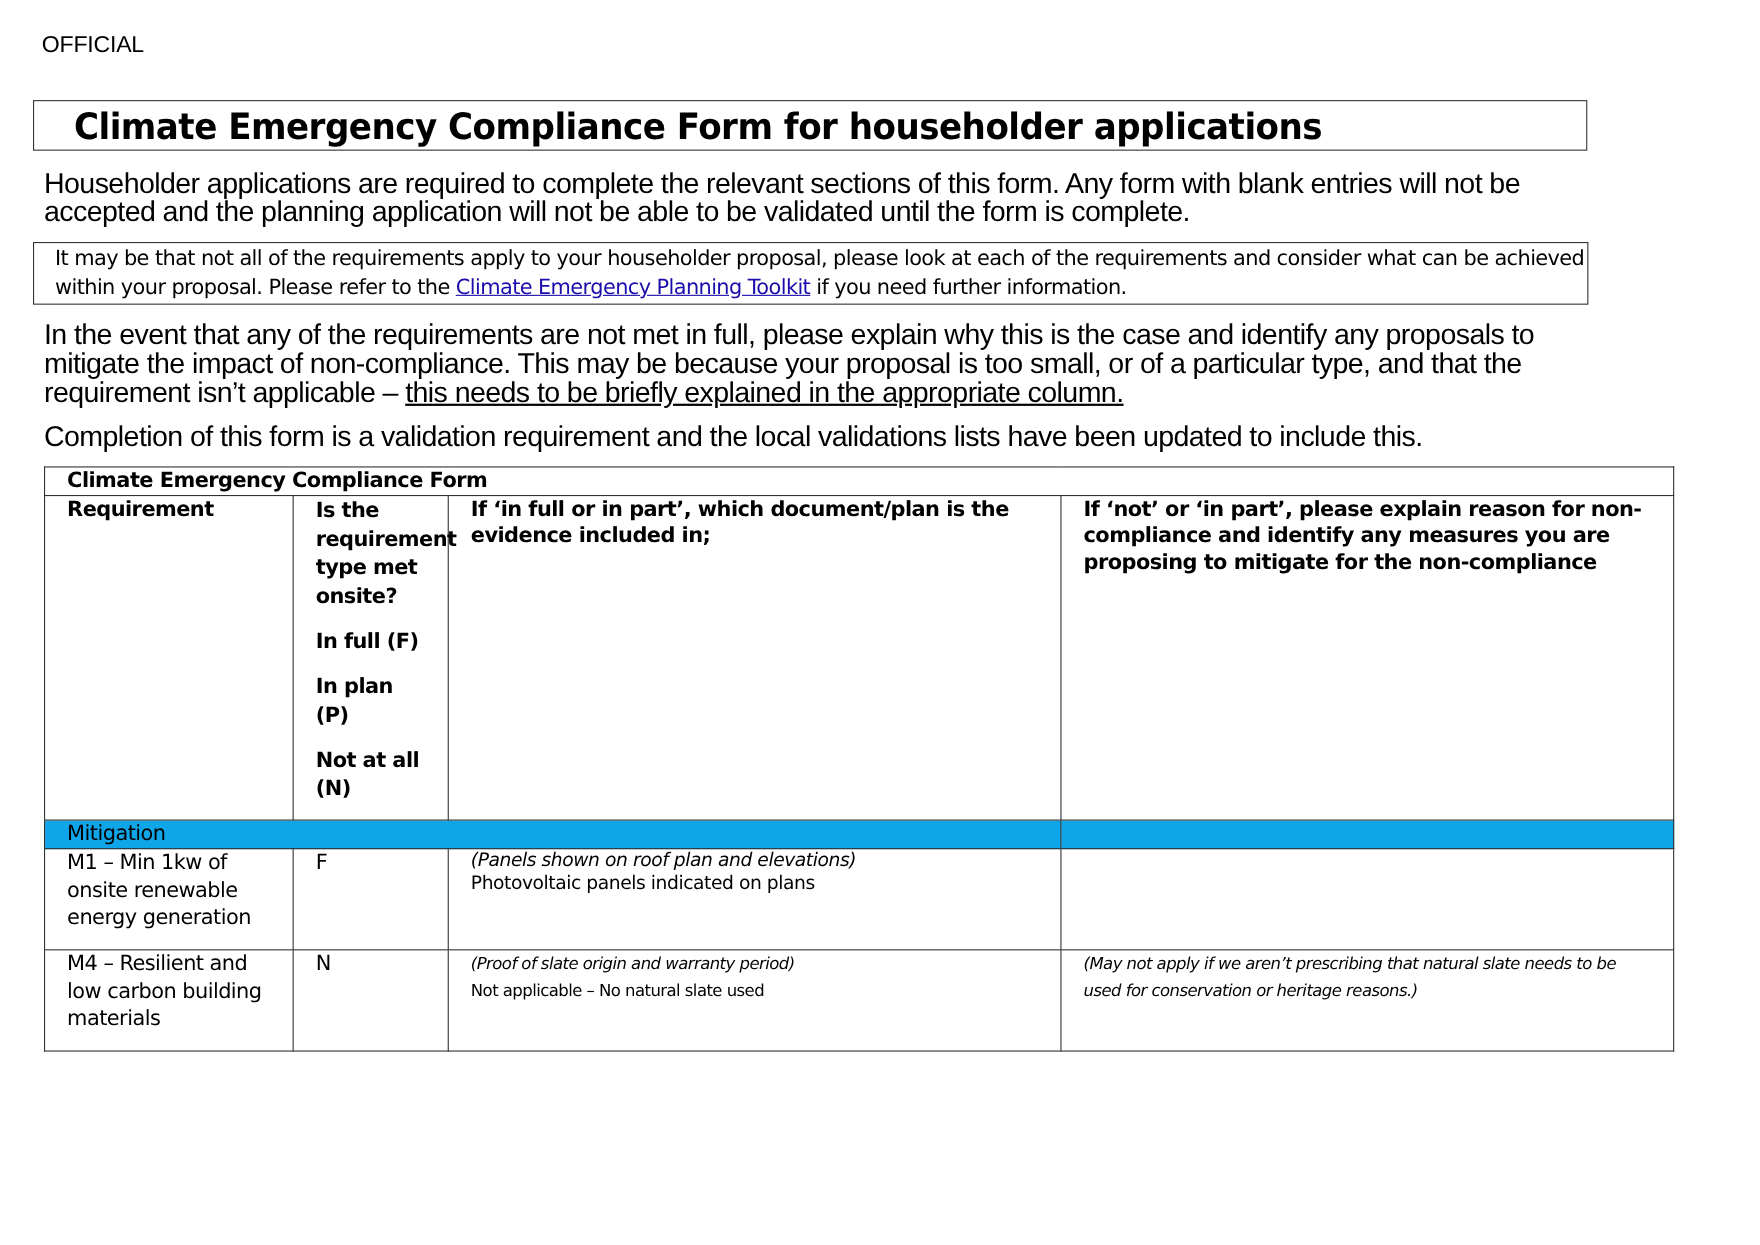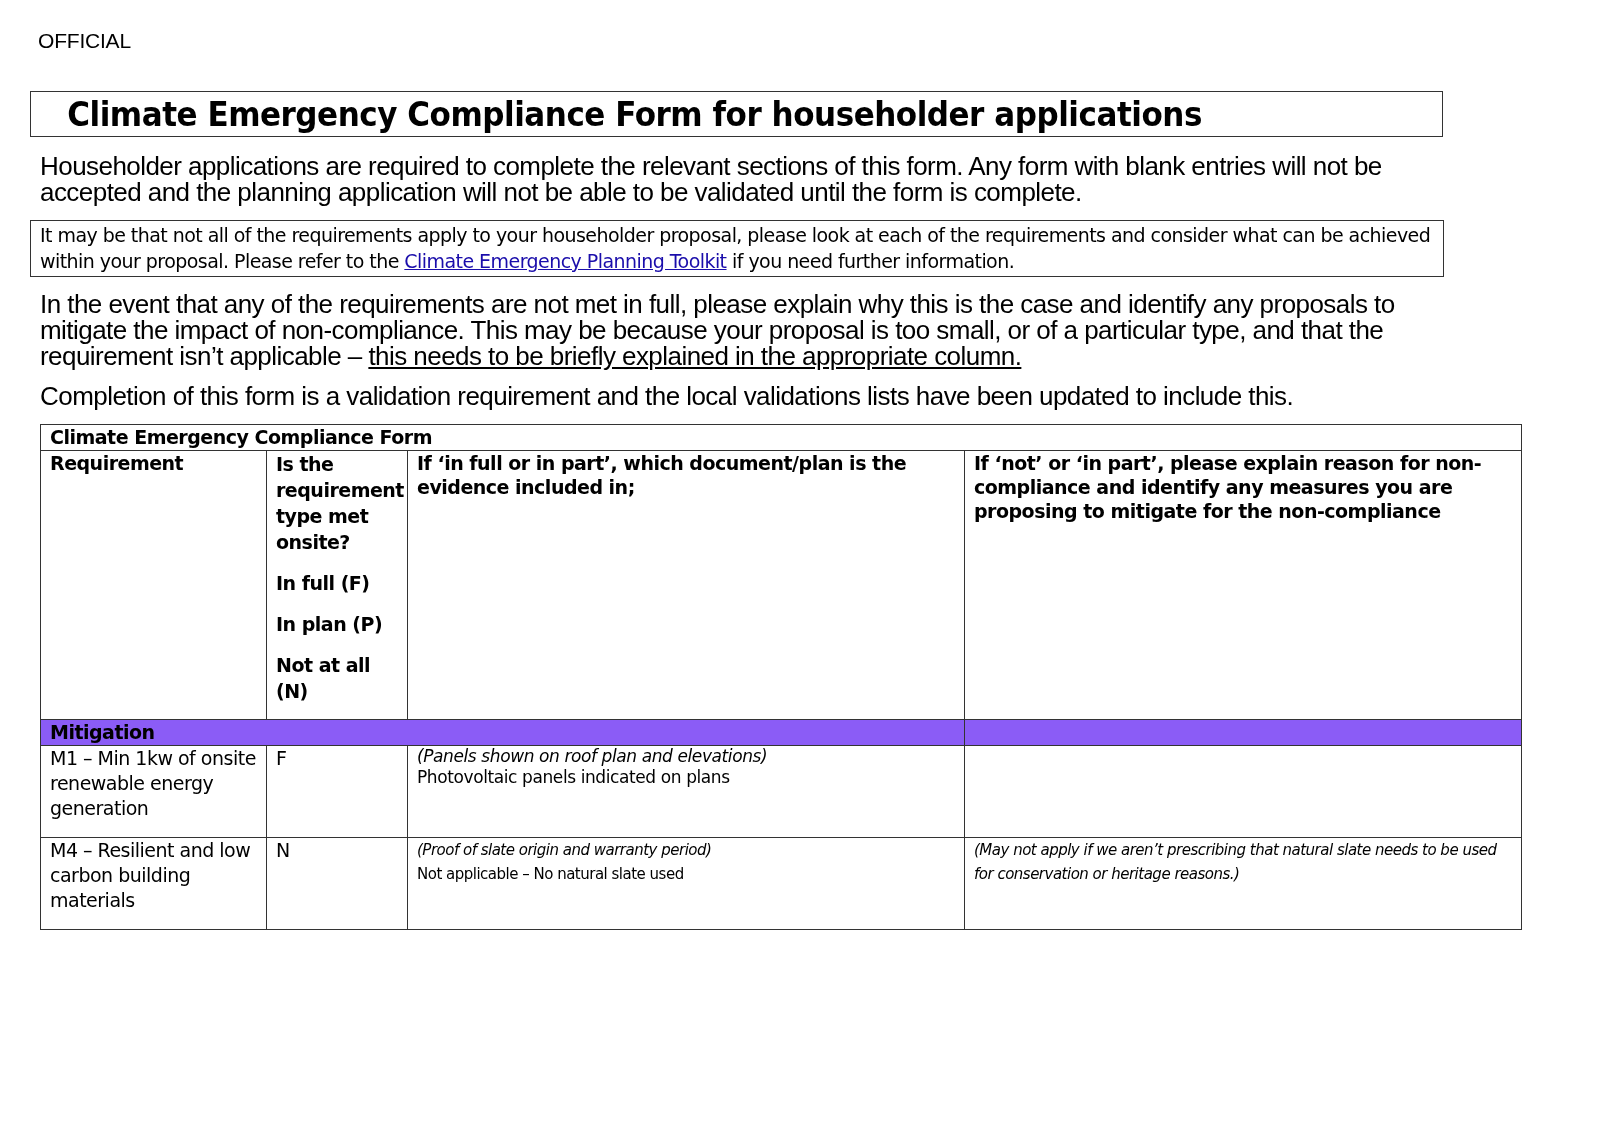--- a/index.html
+++ b/index.html
@@ -22,43 +22,43 @@
   }
   .para {
     position: absolute; left: 40px; width: 1400px;
     font-size: 26px; line-height: 26px; letter-spacing: -0.55px;
     font-family: Liberation Sans, sans-serif;
   }
   .p1 { top: 153px; }
   .info-box {
     position: absolute; left: 30px; top: 220px; width: 1414px; height: 57px;
     border: 1px solid #333; box-sizing: border-box;
-    padding: 1px 0 0 9px;
+    padding: 1px 0 0 19px;
     font-size: 19px; line-height: 26px; letter-spacing: -0.55px;
   }
   .info-box a { color: #1a0dab; text-decoration: underline; }
   .p2 { top: 291px; }
   .p2 .u { text-decoration: underline; }
   .p3 { top: 383px; }
 
   table.form {
     position: absolute; left: 40px; top: 424px; width: 1481px;
     border-collapse: collapse; table-layout: fixed;
     font-size: 19px; letter-spacing: -0.5px;
   }
   table.form td {
-    border: 1px solid #333; vertical-align: top; padding: 0 9px;
+    border: 1px solid #333; vertical-align: top; padding: 0 20px;
     line-height: 25px;
   }
   .form-title td { height: 24px; font-weight: bold; line-height: 23px; }
   .head-row td { height: 263px; font-weight: bold; padding-top: 0; }
   .head-row .q p { margin: 0 0 15px 0; line-height: 26px; }
   .head-row .q p.first { line-height: 26px; }
   .head-row td.ev, .head-row td.nc { line-height: 24px; }
-  .section-row td { background: #8b5cf6; height: 24px; font-weight: bold; line-height: 23px; }
+  .section-row td { background: #0ea5e9; height: 24px; font-weight: normal; line-height: 23px; }
   .data-row td { height: 91px; line-height: 26px; }
   .small { font-size: 17px; line-height: 21px; letter-spacing: -0.4px; }
   .ital { font-style: italic; }
   .med { font-size: 15px; line-height: 24px; }
 </style>
 </head>
 <body>
 
 <div class="official">OFFICIAL</div>
 

